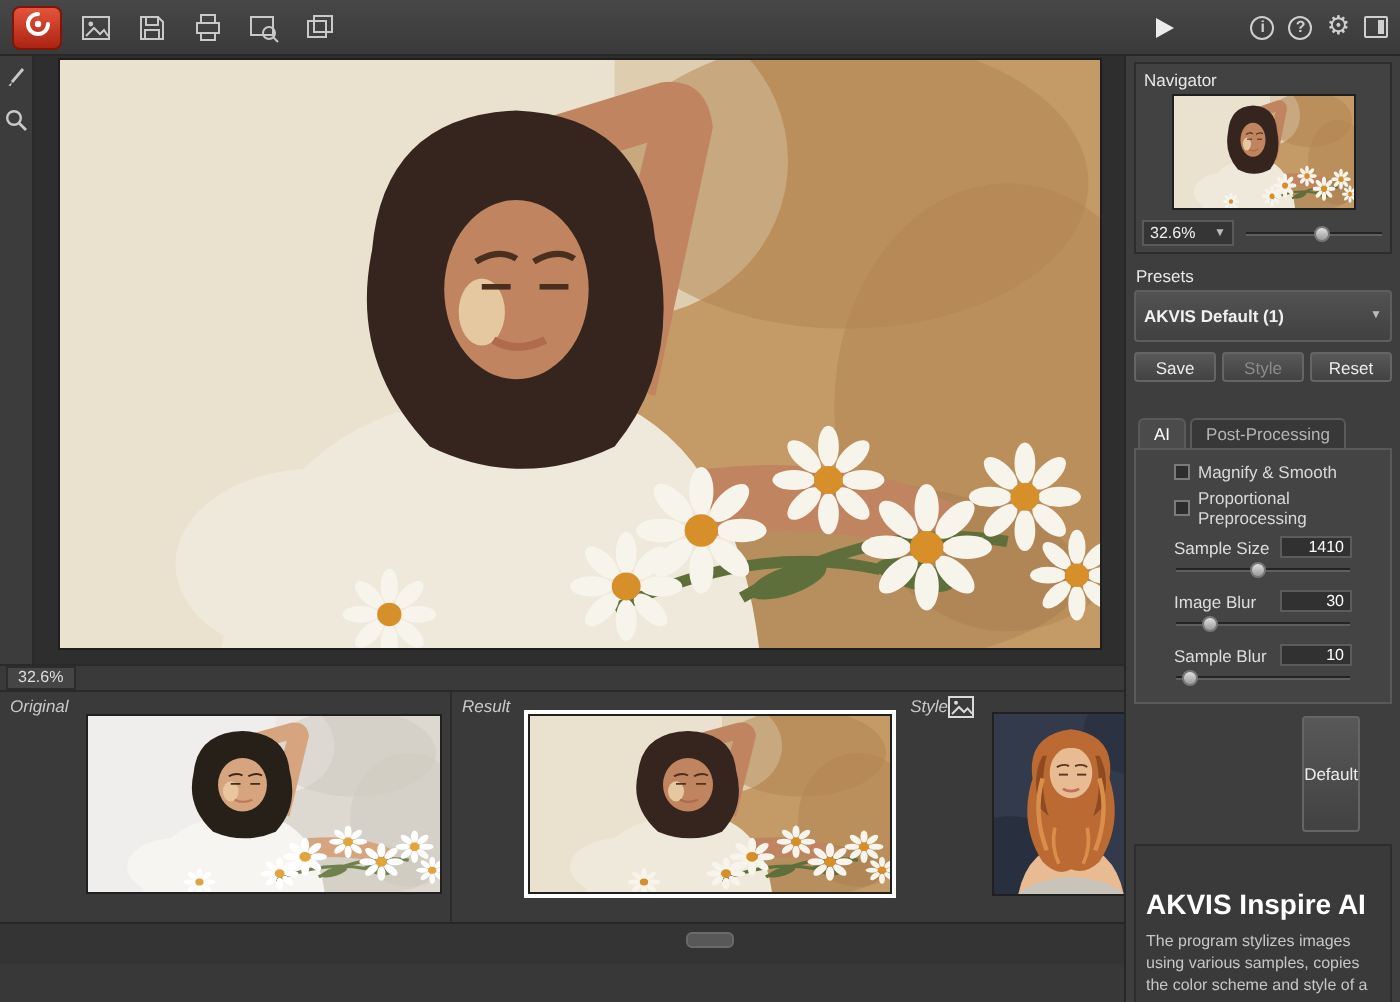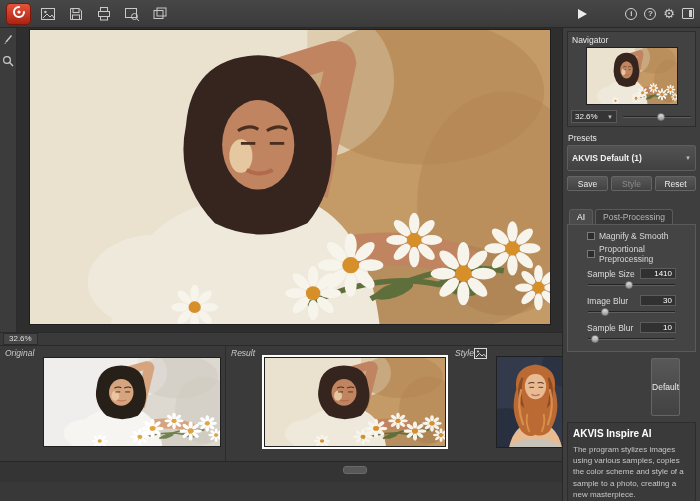--- a/index.html
+++ b/index.html
@@ -85,21 +85,21 @@
   .settings-box { border:1px solid #5a5a5a; background:#444444; padding:4px 19px 6px; }
   .check-row { display:flex; align-items:center; gap:4px; margin:2px 0 3px; }
   .checkbox { width:8px; height:8px; background:#2d2d2d; border:1px solid #7a7a7a; flex:0 0 auto; }
   .check-label { color:#d8d8d8; }
   .slider-group { margin-top:4px; }
   .sg-row { display:flex; align-items:center; justify-content:space-between; }
   .sg-label { color:#ddd; }
   .sg-value { width:36px; height:11px; background:#313131; border:1px solid #5c5c5c; color:#fff; font-size:8px; text-align:right; padding:0 3px; line-height:10px; }
 
   .about-box { border:1px solid #2d2d2d; background:#3a3a3a; padding:5px 5px; margin-top:2px; flex:1; }
-  .about-title { color:#fff; font-weight:bold; font-size:10px; margin-bottom:5px; }
+  .about-title { color:#fff; font-weight:bold; font-size:14px; margin-bottom:5px;margin-top:16px; }
   .about-text { color:#c6c6c6; font-size:8px; line-height:1.4; }
 </style>
 </head>
 <body>
 
 <div class="app">
 
 
   <div class="toolbar">
     <button class="logo-btn">

